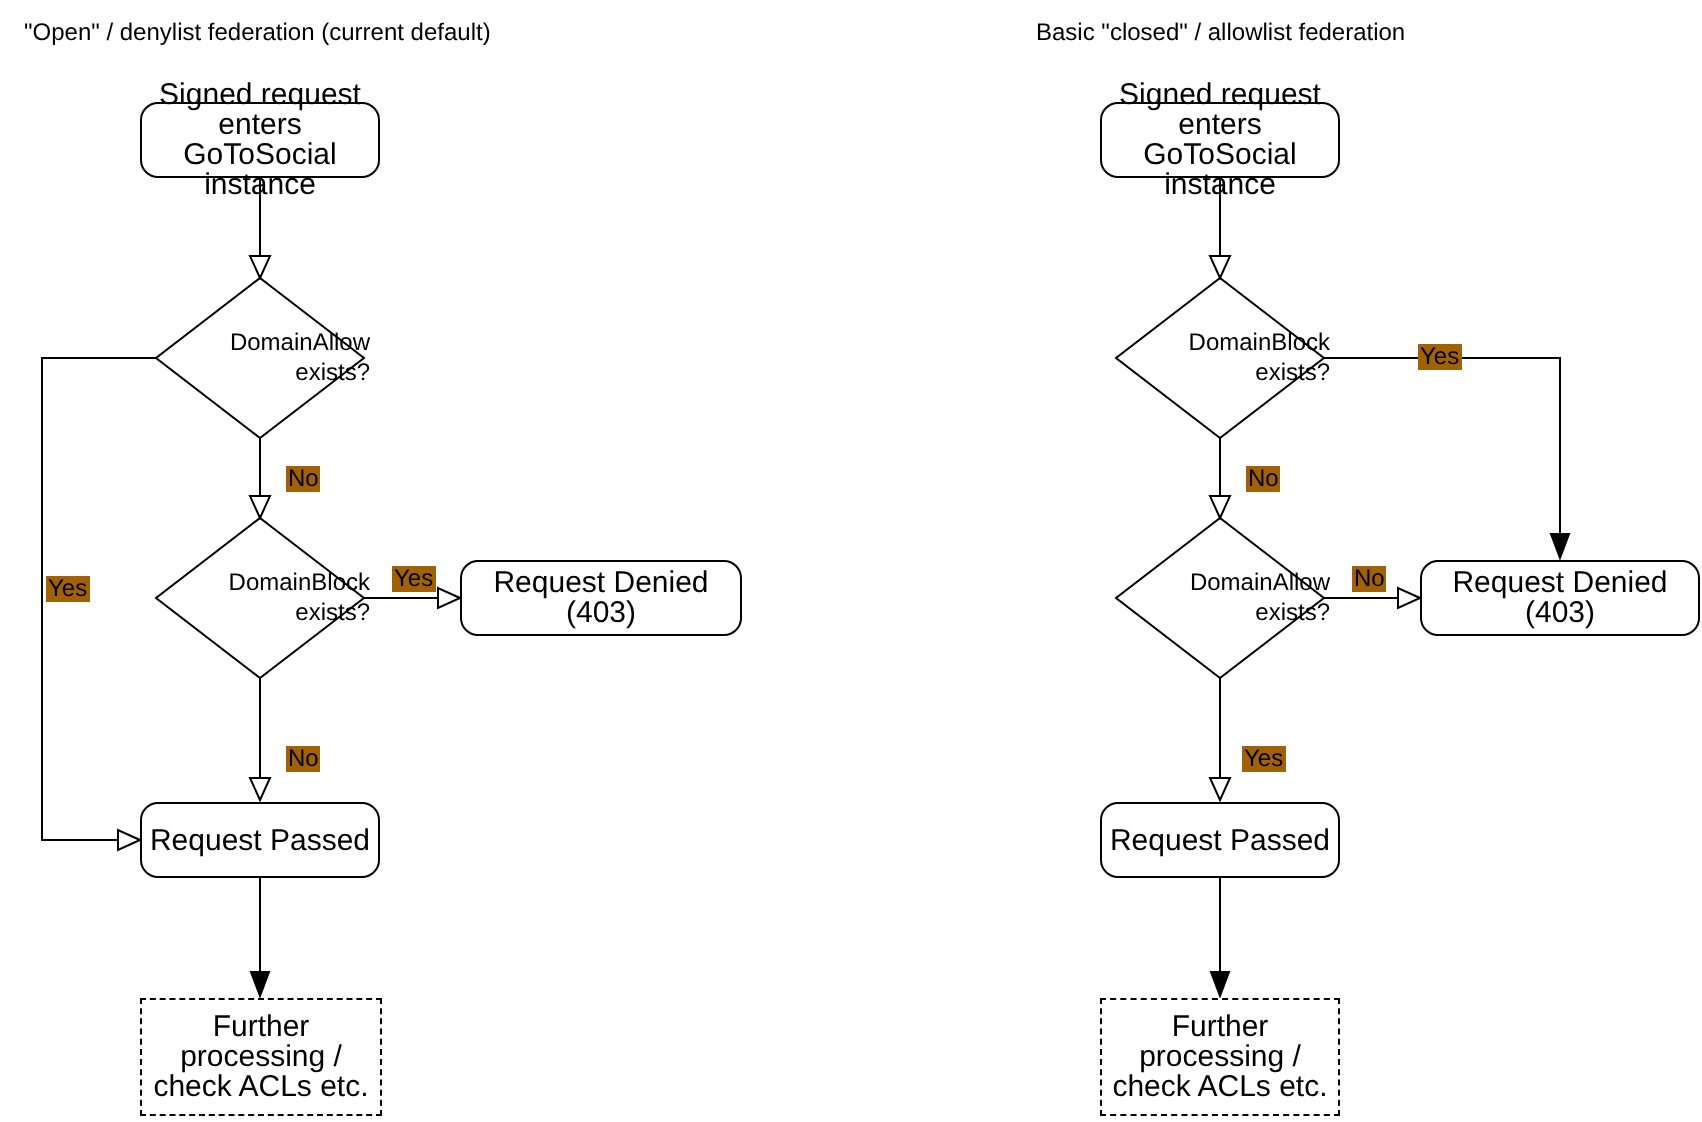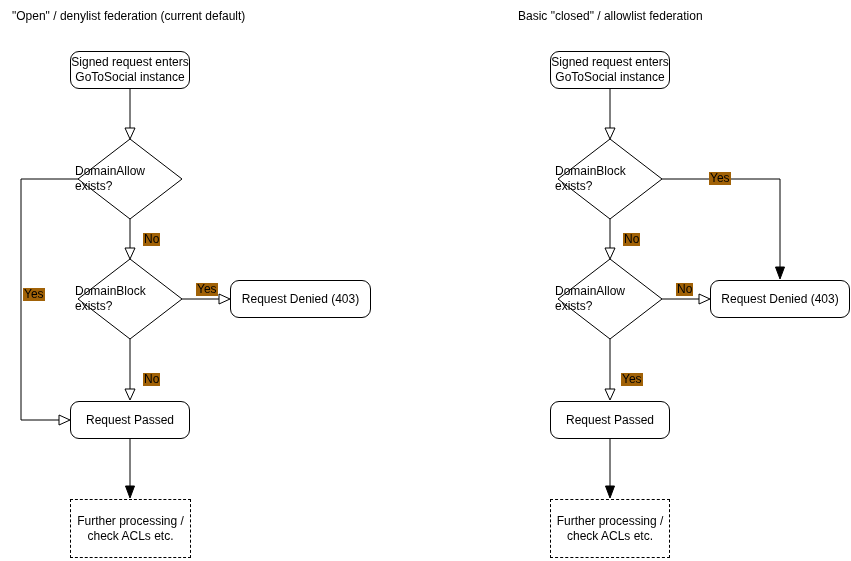--- a/index.html
+++ b/index.html
@@ -24,29 +24,29 @@
   .node {
     position: absolute;
     box-sizing: border-box;
     background: #ffffff;
     border: 1px solid #000000;
     display: flex;
     flex-direction: column;
     align-items: center;
     justify-content: center;
     text-align: center;
-    font-size: 12px;
+    font-size: 15px;
     line-height: 15px;
   }
   .node.rounded { border-radius: 9px; }
   .node.dashed  { border-style: dashed; }
   .diamond-text {
     position: absolute;
     width: 110px;
-    text-align: left;
+    text-align: right;
     font-size: 12px;
     line-height: 15px;
     pointer-events: none;
   }
   .edge-label {
     position: absolute;
     font-size: 12px;
     line-height: 13px;
     background: #a16207;
     padding: 0 1px;

